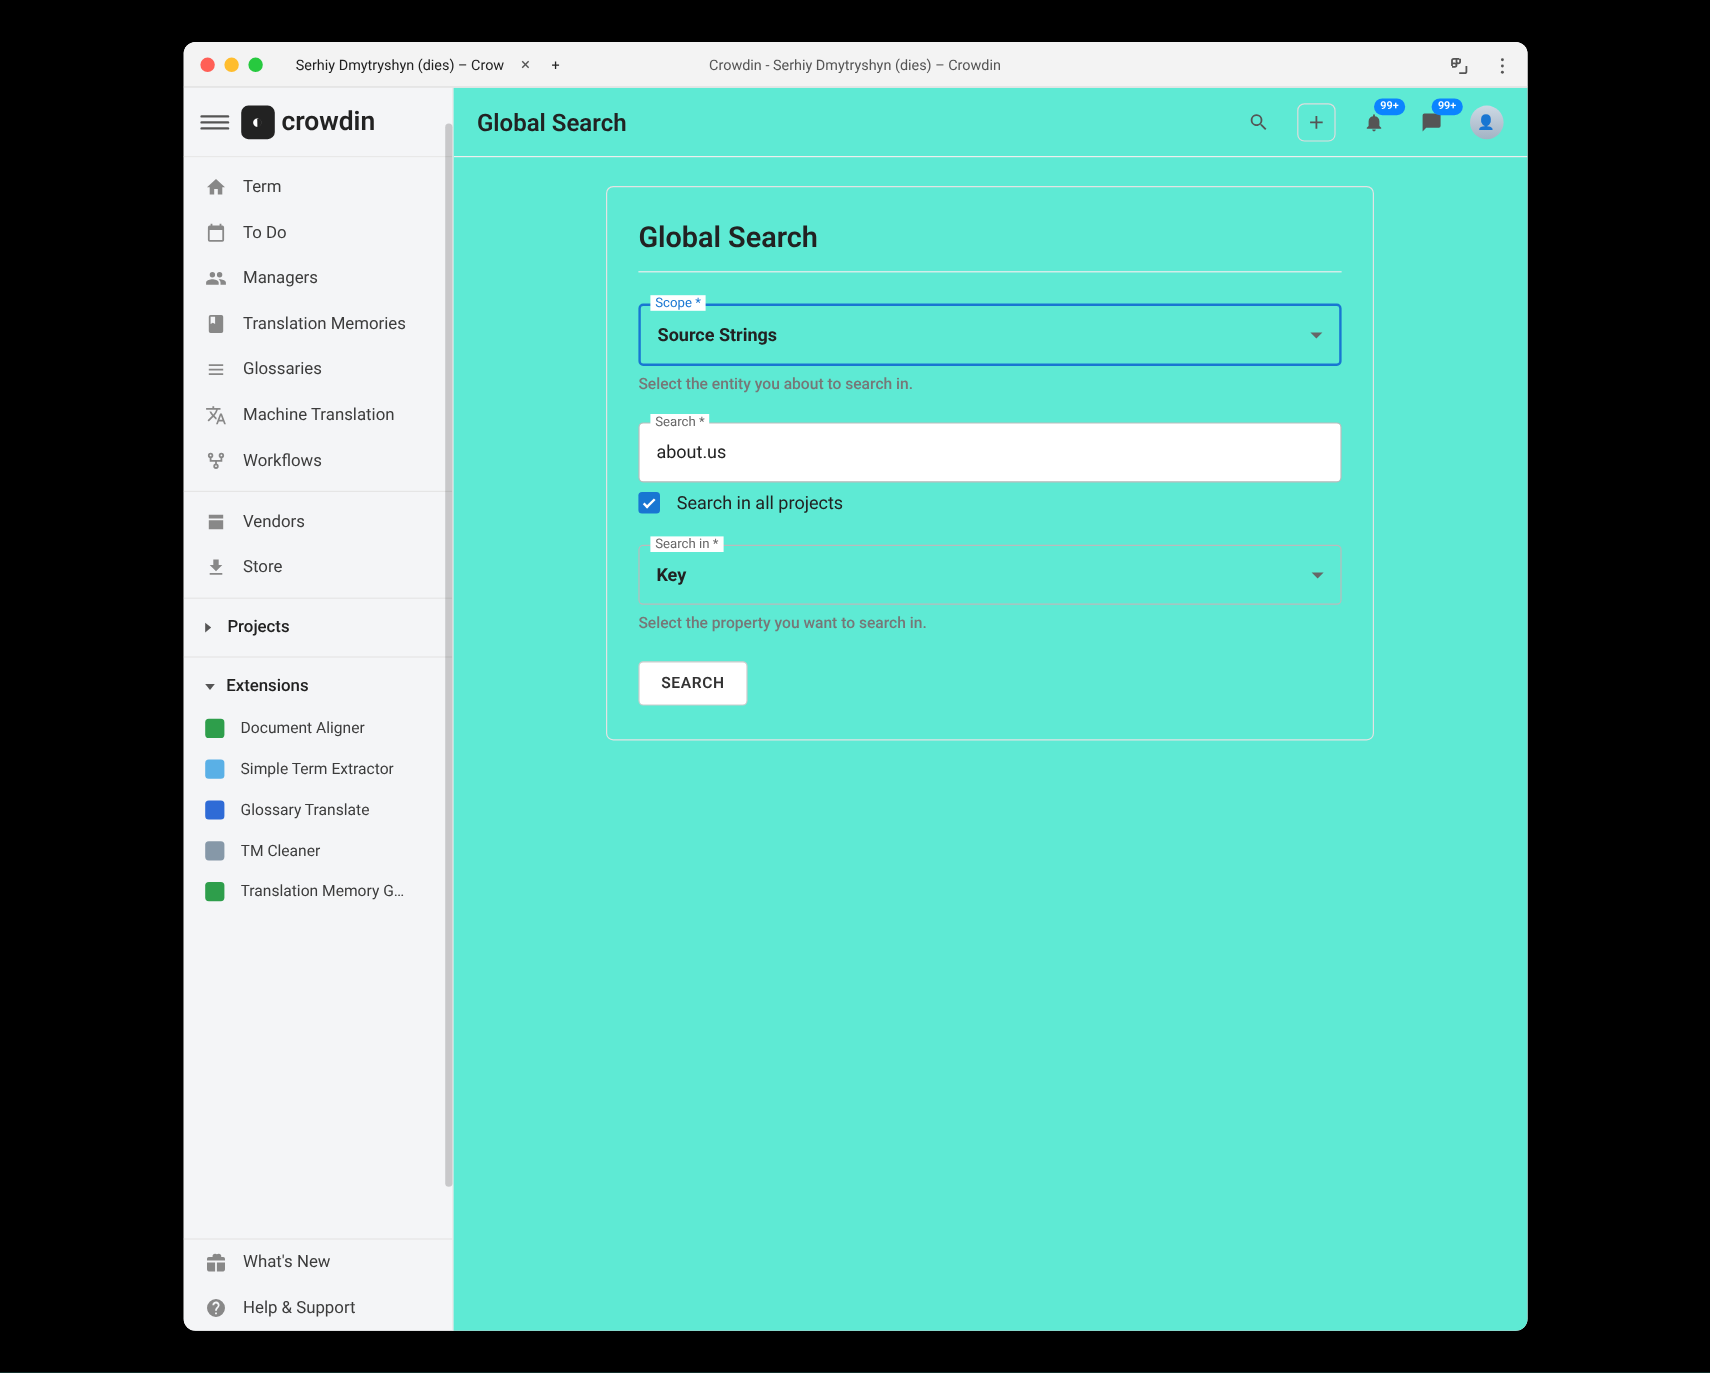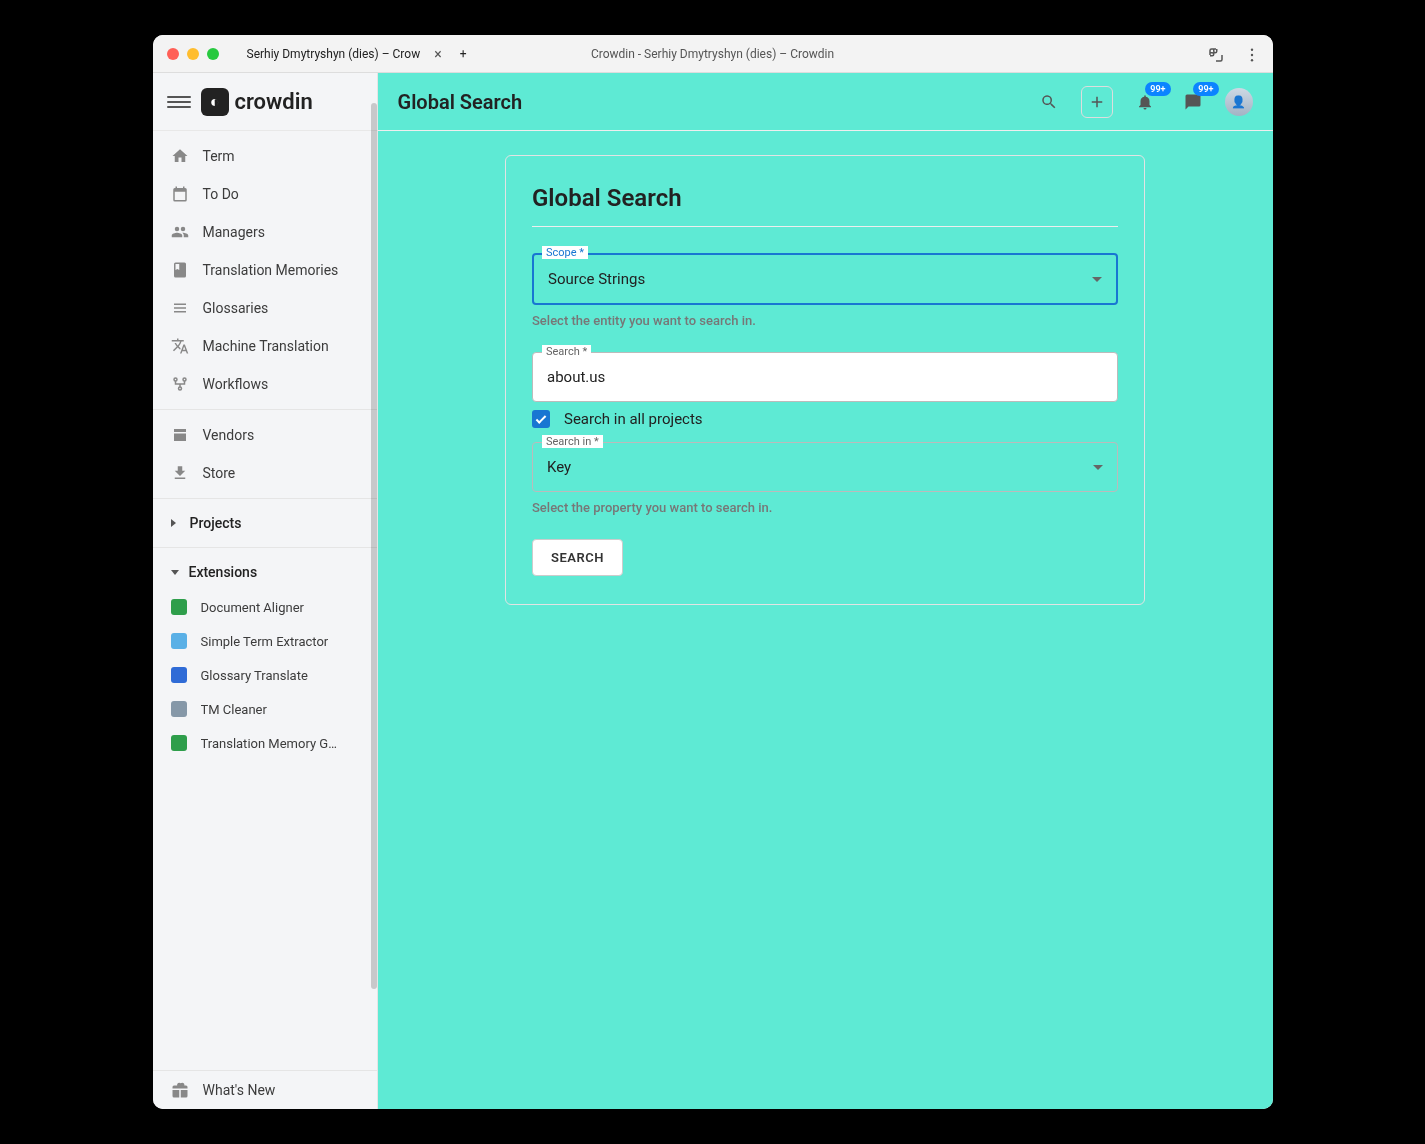--- a/index.html
+++ b/index.html
@@ -44,26 +44,26 @@
 .badge-wrap { position: relative; }
 .pill { position: absolute; top: -4px; right: -10px; background: #0b84ff; color: #fff; font-size: 9px; font-weight: 600; padding: 2px 5px; border-radius: 8px; }
 .avatar { width: 28px; height: 28px; border-radius: 50%; background: linear-gradient(#cdd9e5,#a3b3c4); display: flex; align-items: center; justify-content: center; font-size: 12px; color: #335; }
 .content { padding: 24px; display: flex; justify-content: center; }
 .card { width: 640px; border: 1px solid #e3e3e3; border-radius: 6px; padding: 28px 26px; }
 .card-title { font-size: 24px; font-weight: 600; color: #222; padding-bottom: 14px; border-bottom: 1px solid #eee; margin-bottom: 26px; }
 .field { position: relative; margin-bottom: 8px; }
 .field-label { position: absolute; top: -7px; left: 10px; background: #fff; padding: 0 4px; font-size: 11px; }
 .field-label.focus { color: #1876d2; }
 .field-label.norm { color: #666; }
-.select-box { width: 100%; height: 52px; border: 2px solid #1876d2; border-radius: 4px; display: flex; align-items: center; padding: 0 14px; font-size: 15px; color: #222; cursor: pointer; justify-content: space-between; }
+.select-box { width: 100%; height: 52px; border: 2px solid #1876d2; border-radius: 4px; display: flex; align-items: center; padding: 0 14px; font-size: 15px; color: #222; cursor: pointer; justify-content: space-between; font-weight: bold; }
 .select-box.grey { border: 1px solid #bbb; height: 50px; }
 .dropdown-caret { width: 0; height: 0; border-left: 5px solid transparent; border-right: 5px solid transparent; border-top: 5px solid #666; }
 .text-input { width: 100%; height: 50px; border: 1px solid #bbb; border-radius: 4px; padding: 0 14px; font-size: 15px; color: #222; }
 .helper { font-size: 13px; color: #777; margin-bottom: 24px; font-weight: 500; }
-.check-row { display: flex; align-items: center; gap: 14px; margin-bottom: 14px; }
+.check-row { display: flex; align-items: center; gap: 14px; margin-bottom: 26px; }
 .checkbox { width: 18px; height: 18px; background: #1876d2; border-radius: 3px; display: flex; align-items: center; justify-content: center; cursor: pointer; }
 .checkmark { width: 10px; height: 5px; border-left: 2px solid #fff; border-bottom: 2px solid #fff; transform: rotate(-45deg); margin-top: -2px; }
 .check-label { font-size: 15px; color: #222; }
 .search-btn { padding: 10px 18px; border: 1px solid #ccc; border-radius: 4px; background: #fff; font-size: 13px; font-weight: 600; letter-spacing: 0.5px; color: #333; cursor: pointer; }
 .truncate { white-space: nowrap; overflow: hidden; text-overflow: ellipsis; max-width: 140px; }
 svg { width: 18px; height: 18px; }
 </style>
 </head>
 <body>
 
@@ -221,20 +221,28 @@
       </div>
       <div class="sb-footer">
         <div class="sb-item">
             <span class="sb-icon">
               <svg viewBox="0 0 24 24" fill="currentColor">
                 <path d="M20 6h-2.18A3 3 0 0 0 13 3a3 3 0 0 0-4.82 3H4a2 2 0 0 0-2 2v2h20V8a2 2 0 0 0-2-2zM2 20a2 2 0 0 0 2 2h7v-10H2v8zm11 2h7a2 2 0 0 0 2-2v-8h-9v10z"></path>
               </svg>
             </span>
             <span>What's New</span>
           </div>
+        <div class="sb-item">
+            <span class="sb-icon">
+              <svg viewBox="0 0 24 24" fill="currentColor">
+                <path d="M12 2a10 10 0 1 0 10 10A10 10 0 0 0 12 2zm1 17h-2v-2h2v2zm2.07-7.75l-.9.92A3.4 3.4 0 0 0 13 15h-2v-.5a4 4 0 0 1 1.17-2.83l1.24-1.26a2 2 0 1 0-3.41-1.41H8a4 4 0 1 1 7.07 2.25z"></path>
+              </svg>
+            </span>
+            <span>Help &amp; Support</span>
+          </div>
       </div>
     </div>
     <div class="sb-scroll-hint"></div>
 
     <div class="main">
       <div class="topbar">
         <div class="page-title">Global Search</div>
         <div class="tb-actions">
           <div class="icon-btn">
               <svg viewBox="0 0 24 24" fill="currentColor">
@@ -268,21 +276,21 @@
         <div class="card">
           <div class="card-title">Global Search</div>
 
           <div class="field">
             <span class="field-label focus">Scope *</span>
             <div class="select-box">
               <span>Source Strings</span>
               <span class="dropdown-caret"></span>
             </div>
           </div>
-          <div class="helper">Select the entity you want to search in.</div>
+          <div class="helper">Select the entity you about to search in.</div>
 
           <div class="field">
             <span class="field-label norm">Search *</span>
             <input class="text-input" value="about.us" style="">
           </div>
 
           <div class="check-row">
             <div class="checkbox">
                 <div class="checkmark"></div>
               </div>

